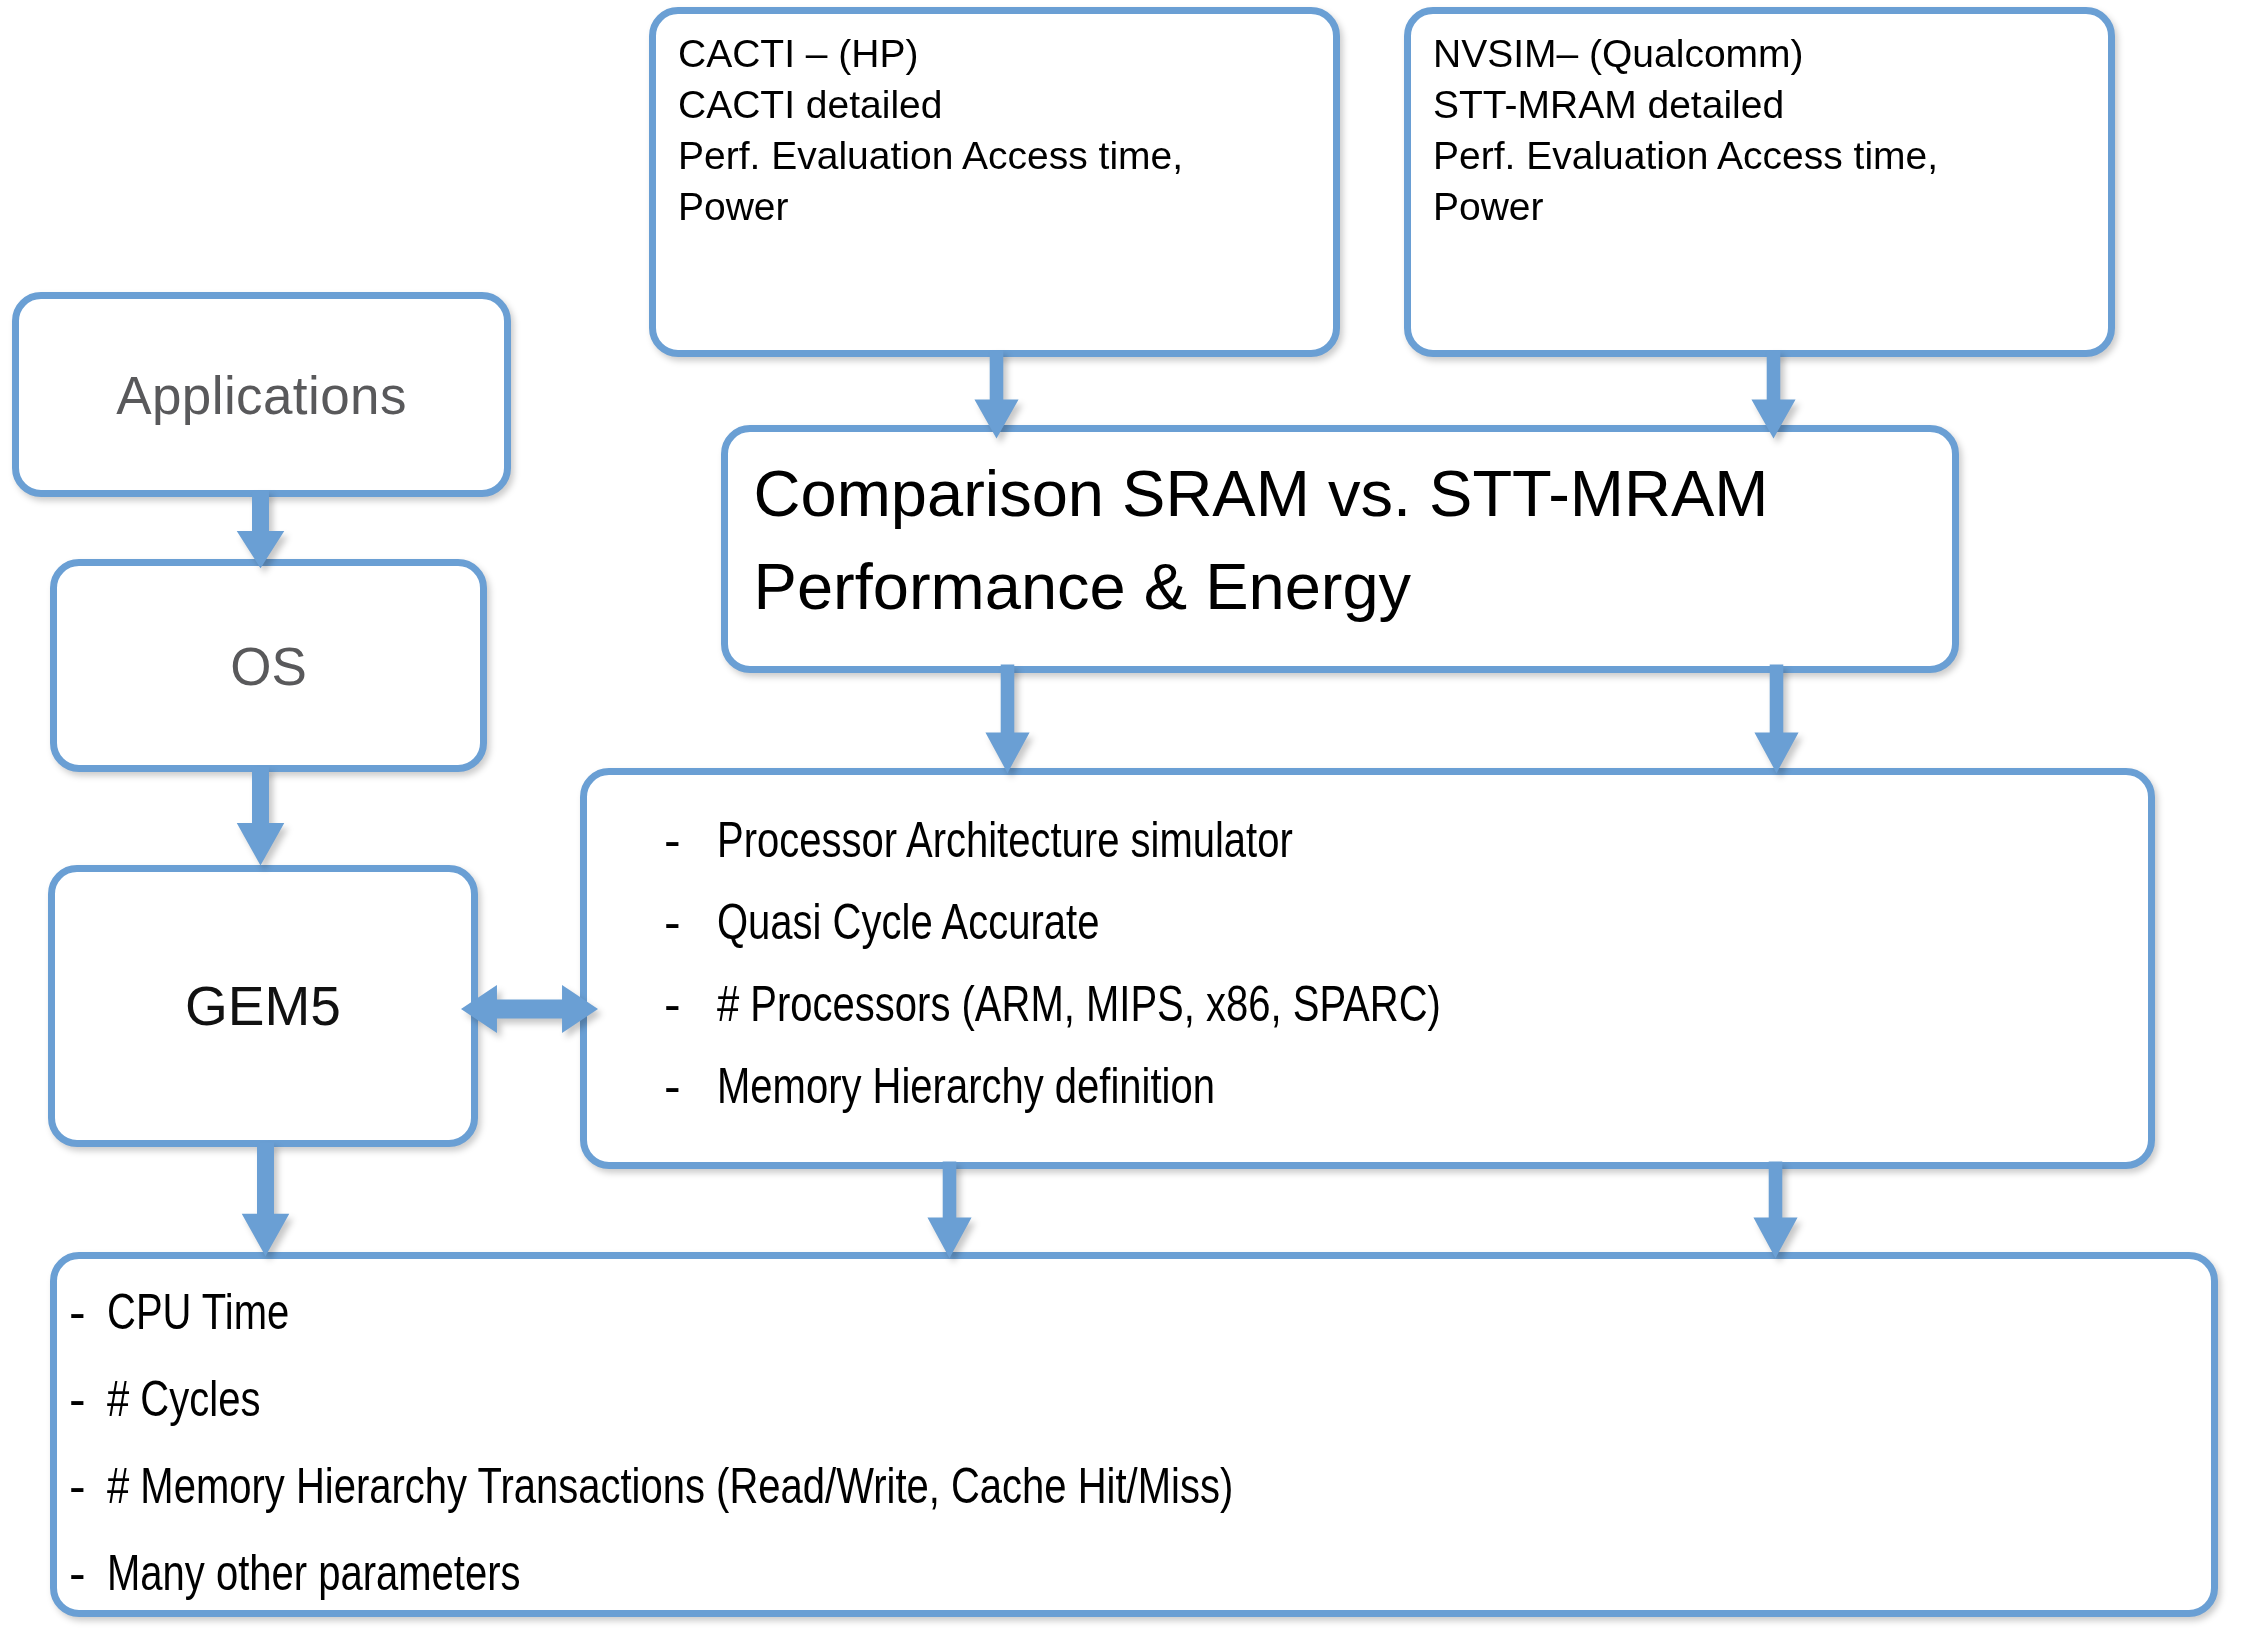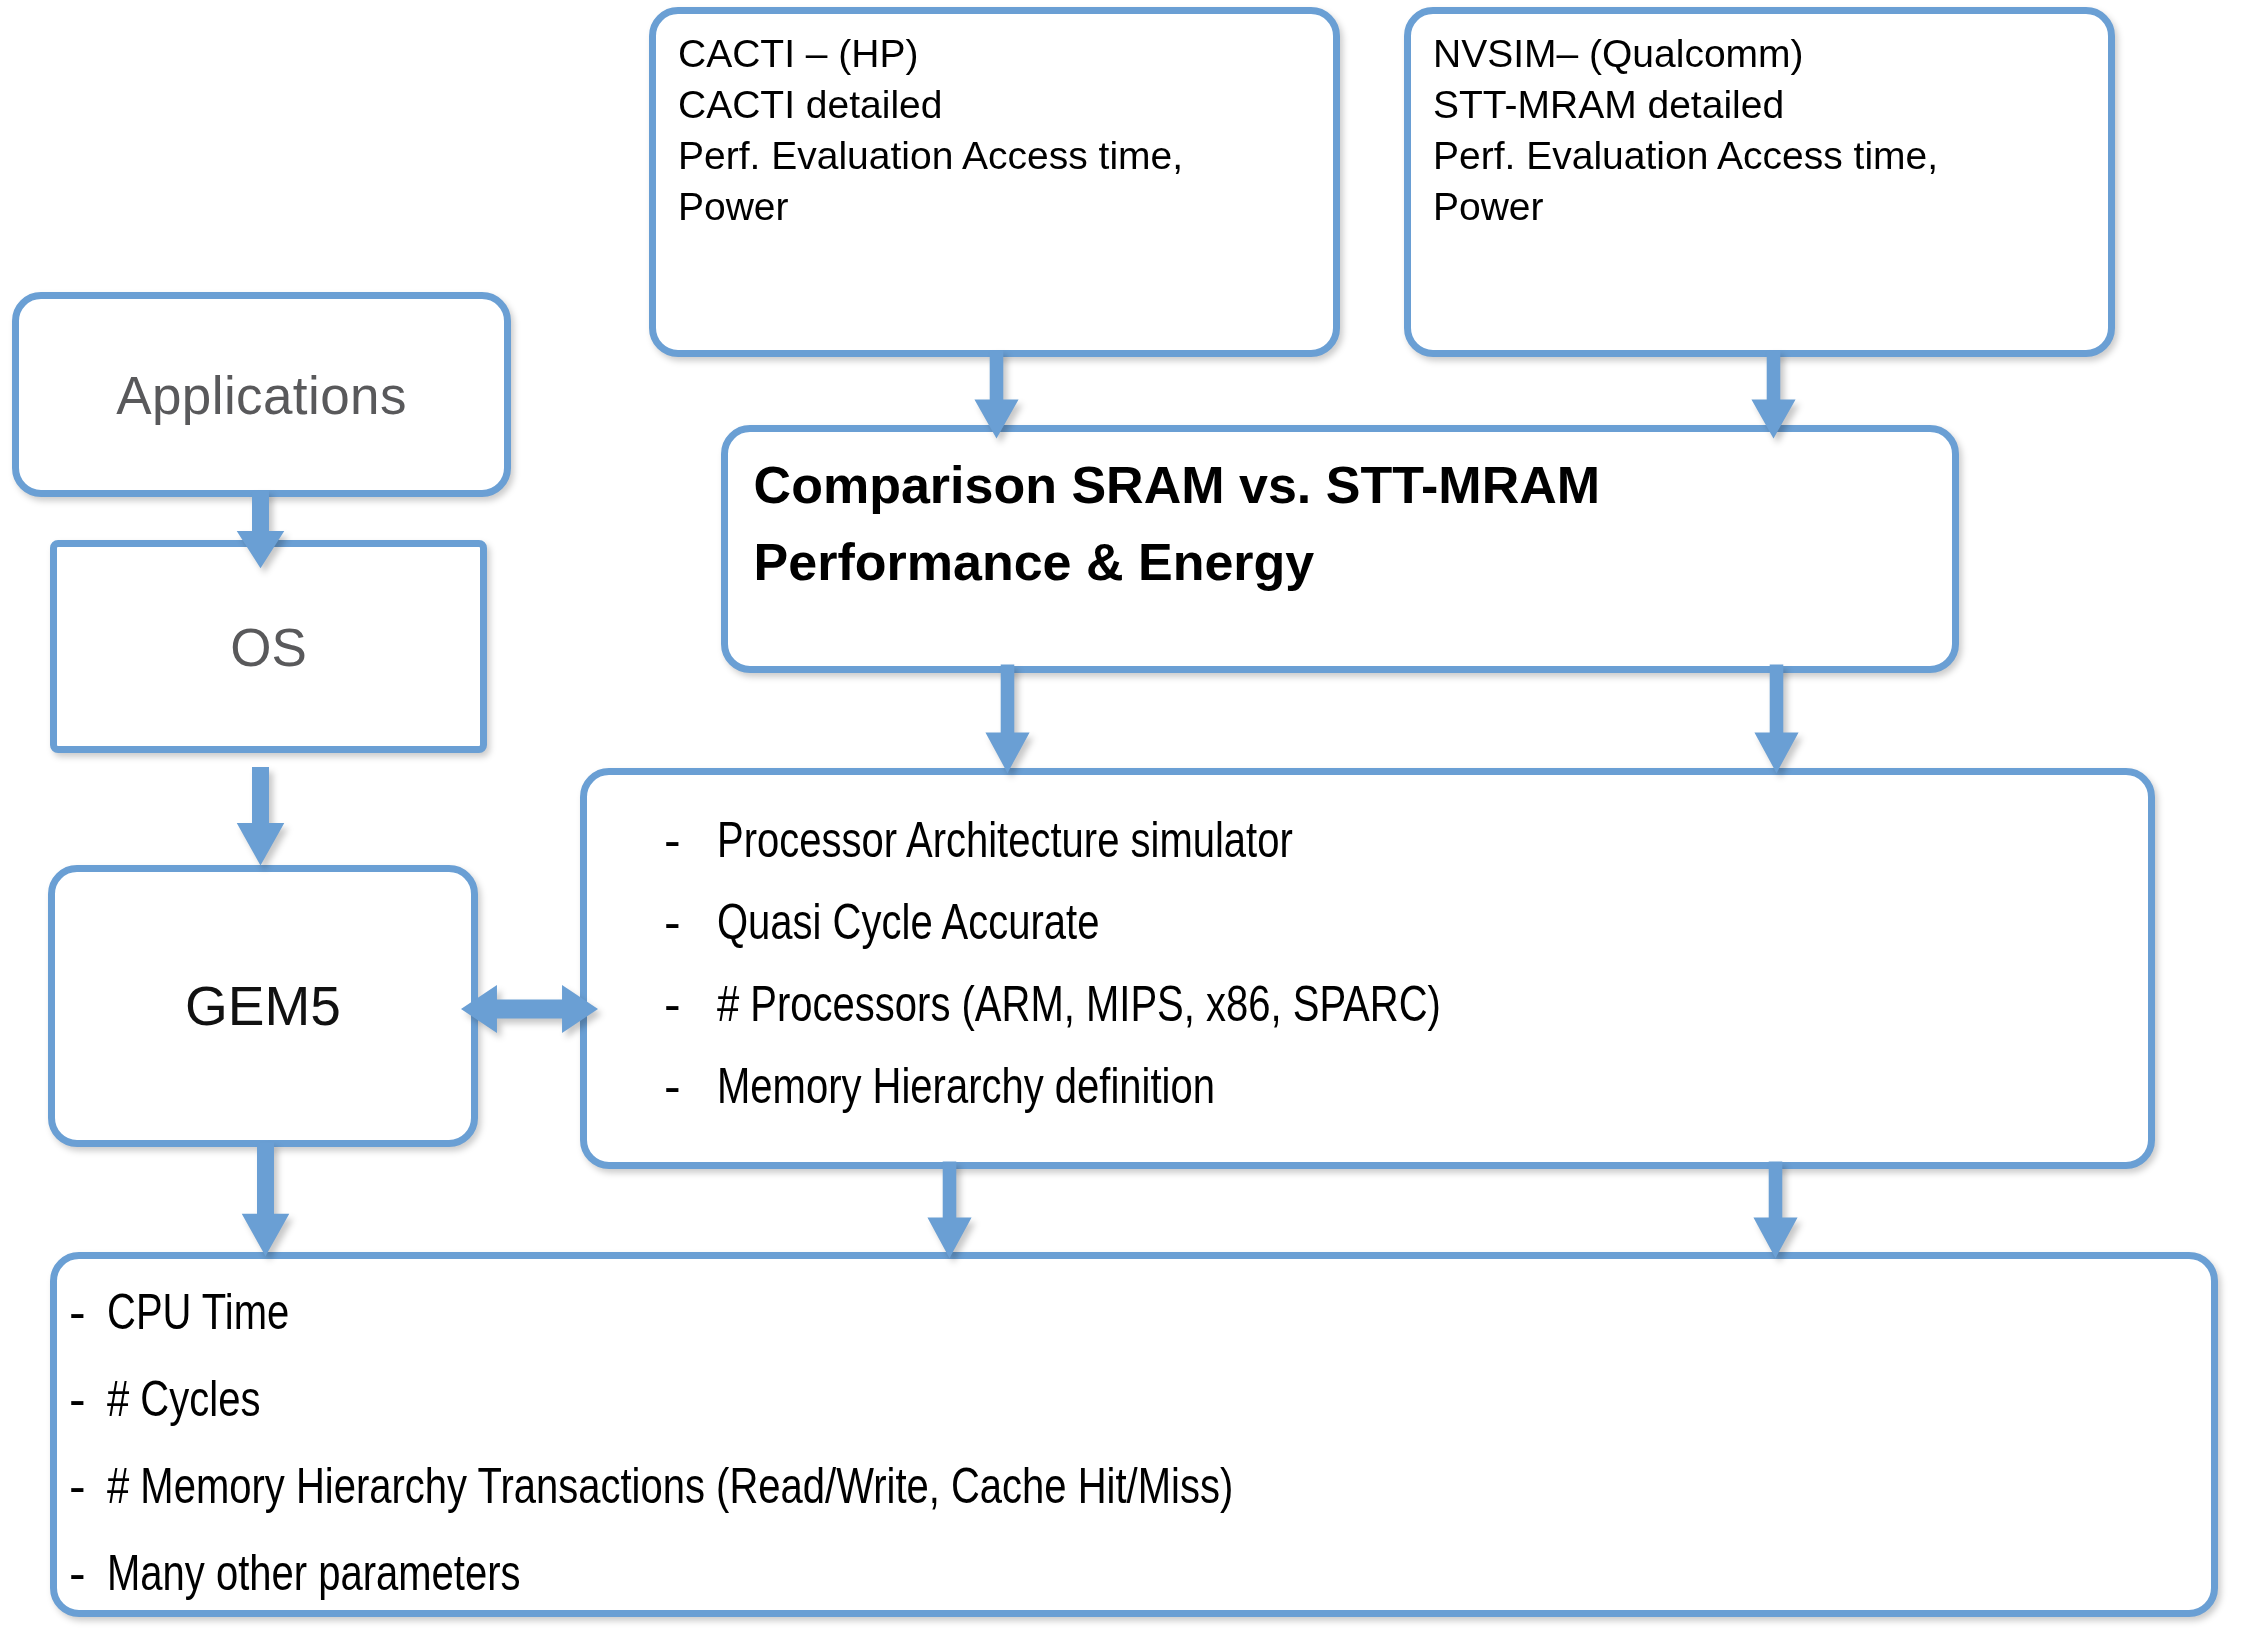--- a/index.html
+++ b/index.html
@@ -47,21 +47,21 @@
   }
   .t-head {
     font-weight: normal;
   }
 
   
   .simbox-text { font-size: 39px; }
   .simbox-text .tline { margin-bottom: 1.7px; }
 
   
-  .cmp-text { font-size: 52px; font-weight: bold; }
+  .cmp-text { font-size: 65px; }
   .cmp-text .tline { margin-bottom: 12px; }
 
   
   .bul-text { font-size: 50px; }
   .bul-row {
     display: flex;
     align-items: baseline;
     margin-bottom: 24px;
     white-space: nowrap;
   }
@@ -126,21 +126,21 @@
     <div class="box-inner cmp-text" style="padding:20.5px 25.6px;">
       <div class="tline"><span class="narrow">Comparison SRAM vs. STT-MRAM</span></div>
       <div class="tline"><span class="narrow">Performance &amp; Energy</span></div>
     </div>
   </div>
 
   <div class="box" style="left:12px; top:292px; width:499px; height:205px;">
     <div class="ctr-label lbl-apps grey">Applications</div>
   </div>
 
-  <div class="box" style="left:50px; top:540px; width:437px; height:213px;border-radius:8px;">
+  <div class="box" style="left:50px; top:559px; width:437px; height:213px;">
     <div class="ctr-label lbl-os grey">OS</div>
   </div>
 
   <div class="box" style="left:48px; top:865px; width:430px; height:282px;">
     <div class="ctr-label lbl-gem5 black">GEM5</div>
   </div>
 
   <div class="box" style="left:580px; top:768px; width:1575px; height:401px;">
     <div class="box-inner bul-text" style="padding:36px 17px 0 77px;">
       <div class="bul-row">

